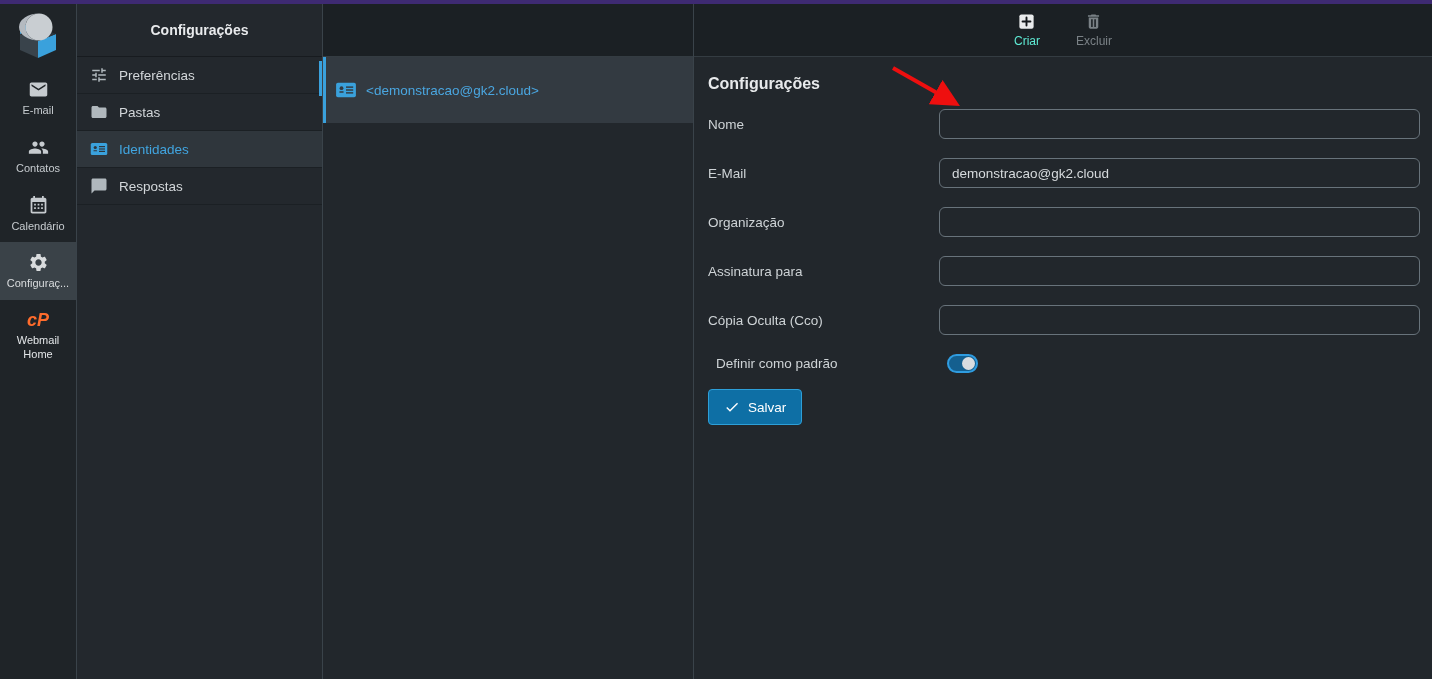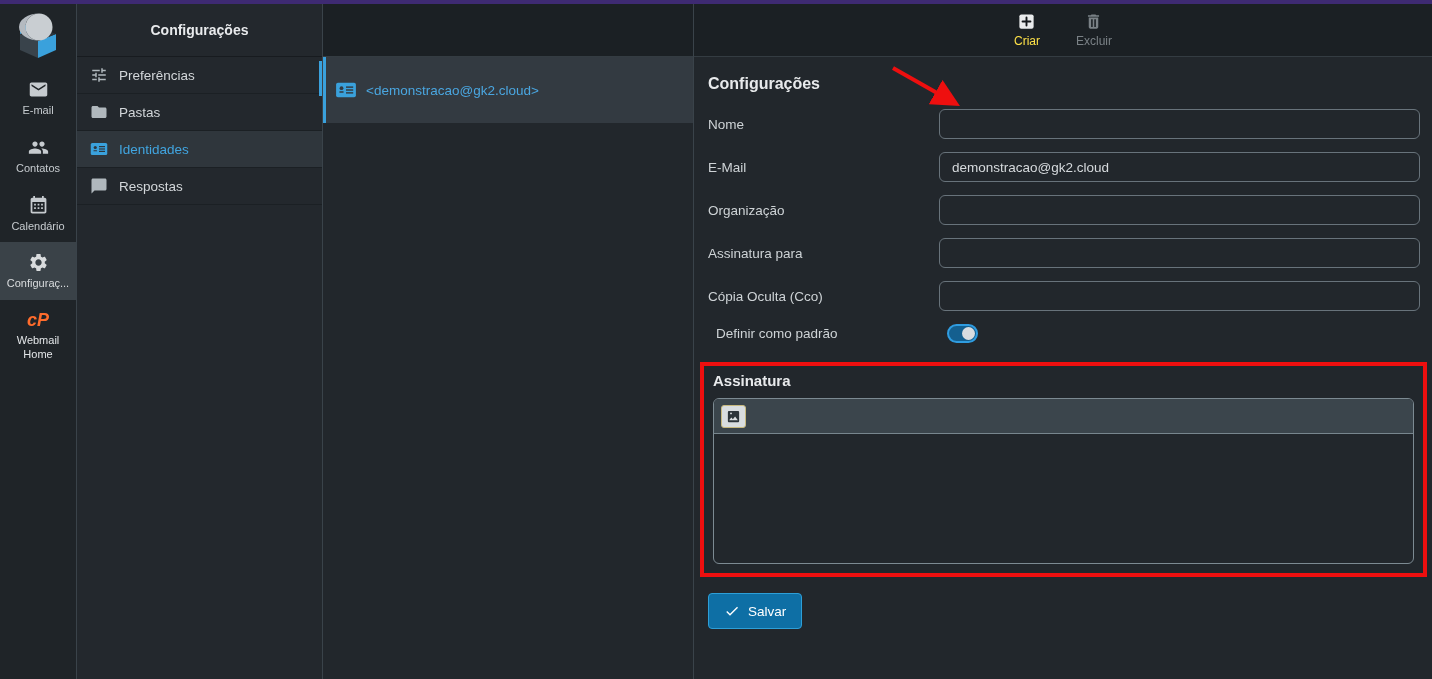--- a/index.html
+++ b/index.html
@@ -46,28 +46,28 @@
     font-size:13.5px; cursor:pointer; }
   .identity-row svg { width:22px; height:18px; color:#3aa1dc; flex-shrink:0; }
 
   
   .content-col { flex:1; background:#22272c; display:flex; flex-direction:column;
     border-left:1px solid #3a434a; }
   .content-toolbar { height:53px; background:#1b2024; border-bottom:1px solid #343c42;
     display:flex; align-items:flex-start; justify-content:center; gap:24px;
     padding-top:7px; flex-shrink:0; }
   .tool-btn { display:flex; flex-direction:column; align-items:center; gap:3px;
-    font-size:12px; color:#fde047; cursor:pointer; background:none; border:none;
+    font-size:12px; color:#5eead4; cursor:pointer; background:none; border:none;
     font-family:inherit; }
   .tool-btn svg { width:19px; height:19px; }
   .tool-btn.disabled { color:#7a8186; cursor:default; }
 
   .form-area { padding:8px 12px 0 14px; }
   .form-title { font-size:16px; color:#e8eaec; margin:10px 0 16px; font-weight:bold; }
-  .frow { display:flex; align-items:center; margin-bottom:13px; }
+  .frow { display:flex; align-items:center; margin-bottom:19px; }
   .flabel { width:231px; flex-shrink:0; color:#ced3d6; font-size:13.5px; }
   .finput { flex:1; height:30px; background:#22272c; border:1px solid #68737b;
     border-radius:6px; color:#d6dadd; font-size:13.5px; padding:0 12px; outline:none; }
   .toggle-row { margin-bottom:0;margin-left:8px; }
   .toggle { width:31px; height:19px; border-radius:10px; background:#145f8f;
     border:2px solid #2f9ce0; position:relative; cursor:pointer; }
   .toggle .knob { position:absolute; right:1px; top:1px; width:13px; height:13px;
     border-radius:50%; background:#d8dce0; }
 
   .red-box { border:4px solid #ee0f0f; margin:19px -7px 0 -8px; padding:2px 9px 9px; }
@@ -238,33 +238,20 @@
         <input class="finput" value="" style="">
       </div>
 
       <div class="frow toggle-row">
         <span class="flabel">Definir como padrão</span>
         <div class="toggle">
           <div class="knob"></div>
         </div>
       </div>
 
-      <div class="red-box">
-        <div class="sig-title">Assinatura</div>
-        <div class="editor">
-          <div class="editor-toolbar">
-            <button class="img-btn">
-              <svg viewBox="0 0 24 24" fill="currentColor">
-                <path d="M21 19V5c0-1.1-.9-2-2-2H5c-1.1 0-2 .9-2 2v14c0 1.1.9 2 2 2h14c1.1 0 2-.9 2-2zM8.5 13.5l2.5 3.01L14.5 12l4.5 6H5l3.5-4.5zM8 8.5A1.5 1.5 0 1 1 8 5.5a1.5 1.5 0 0 1 0 3z"></path>
-              </svg>
-            </button>
-          </div>
-          <div class="editor-body"></div>
-        </div>
-      </div>
 
       <button class="save-btn">
         <svg viewBox="0 0 24 24" fill="currentColor">
           <path d="M9 16.17L4.83 12l-1.42 1.41L9 19 21 7l-1.41-1.41z"></path>
         </svg>
         <span>Salvar</span>
       </button>
     </div>
   </section>
 </div>

